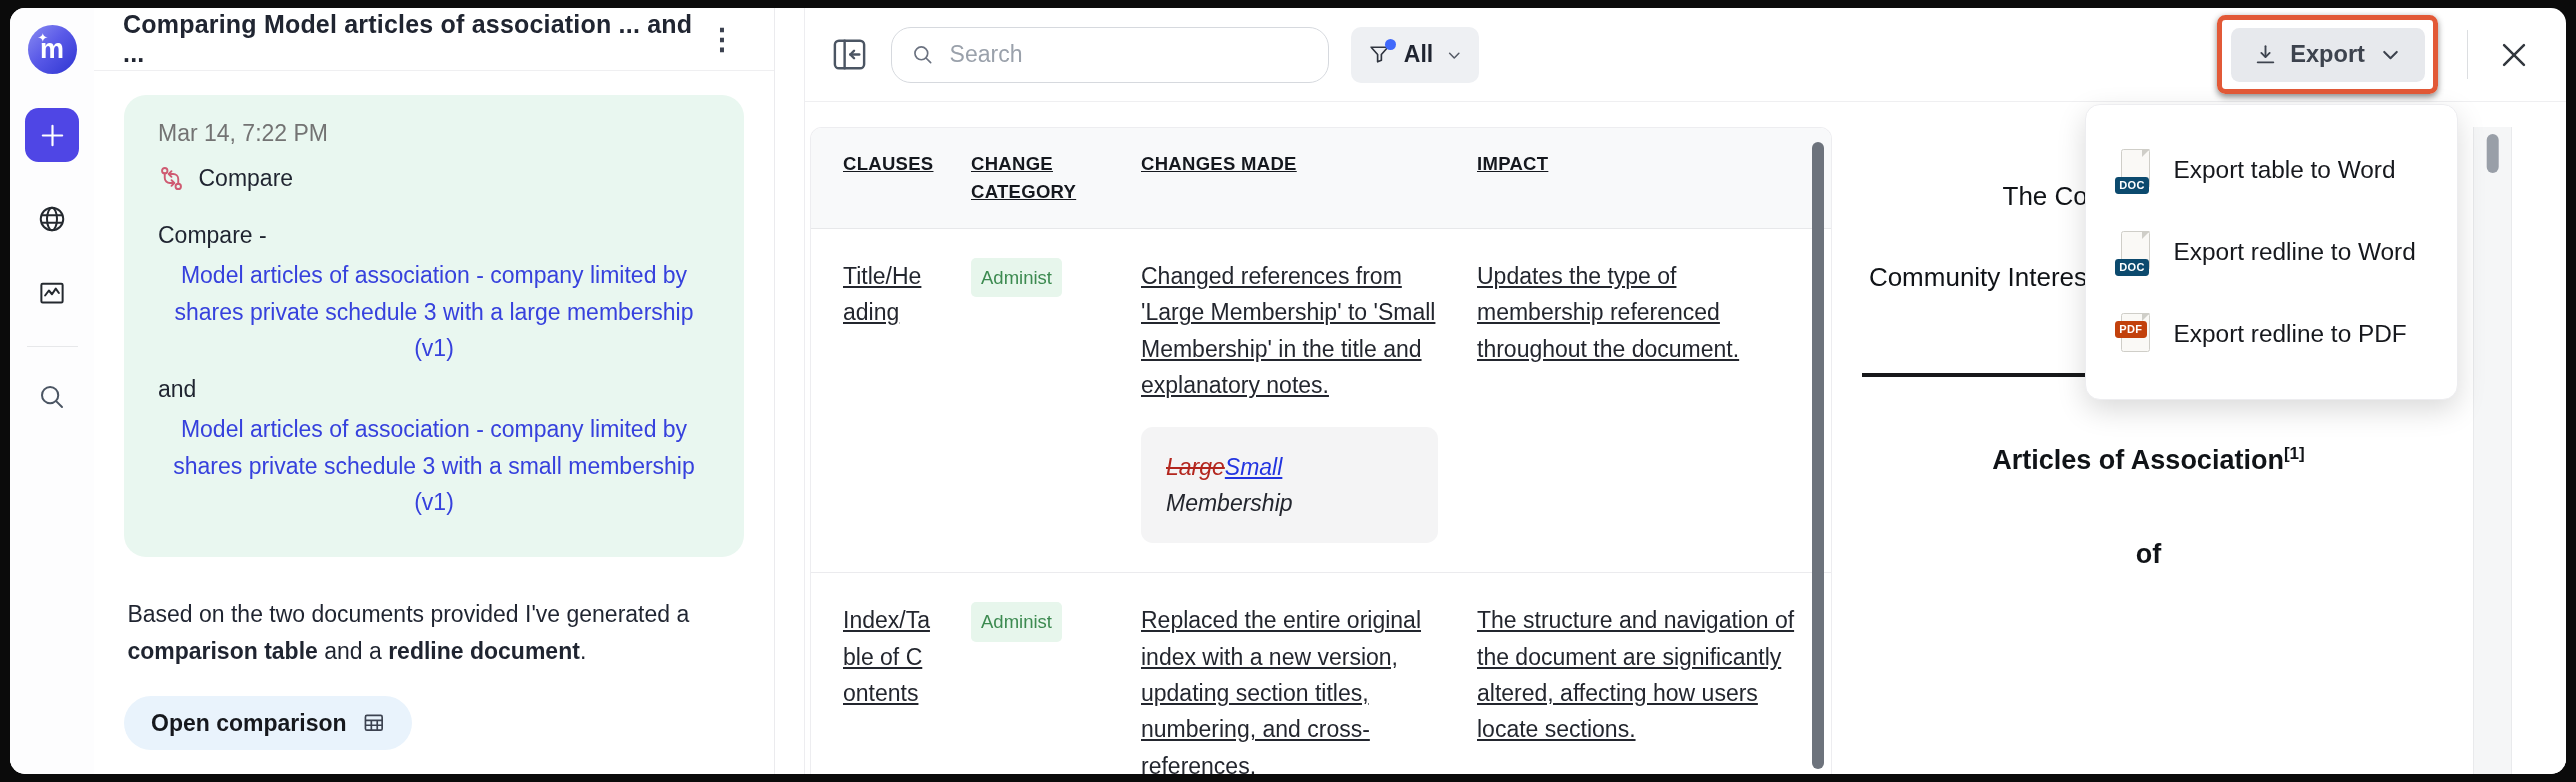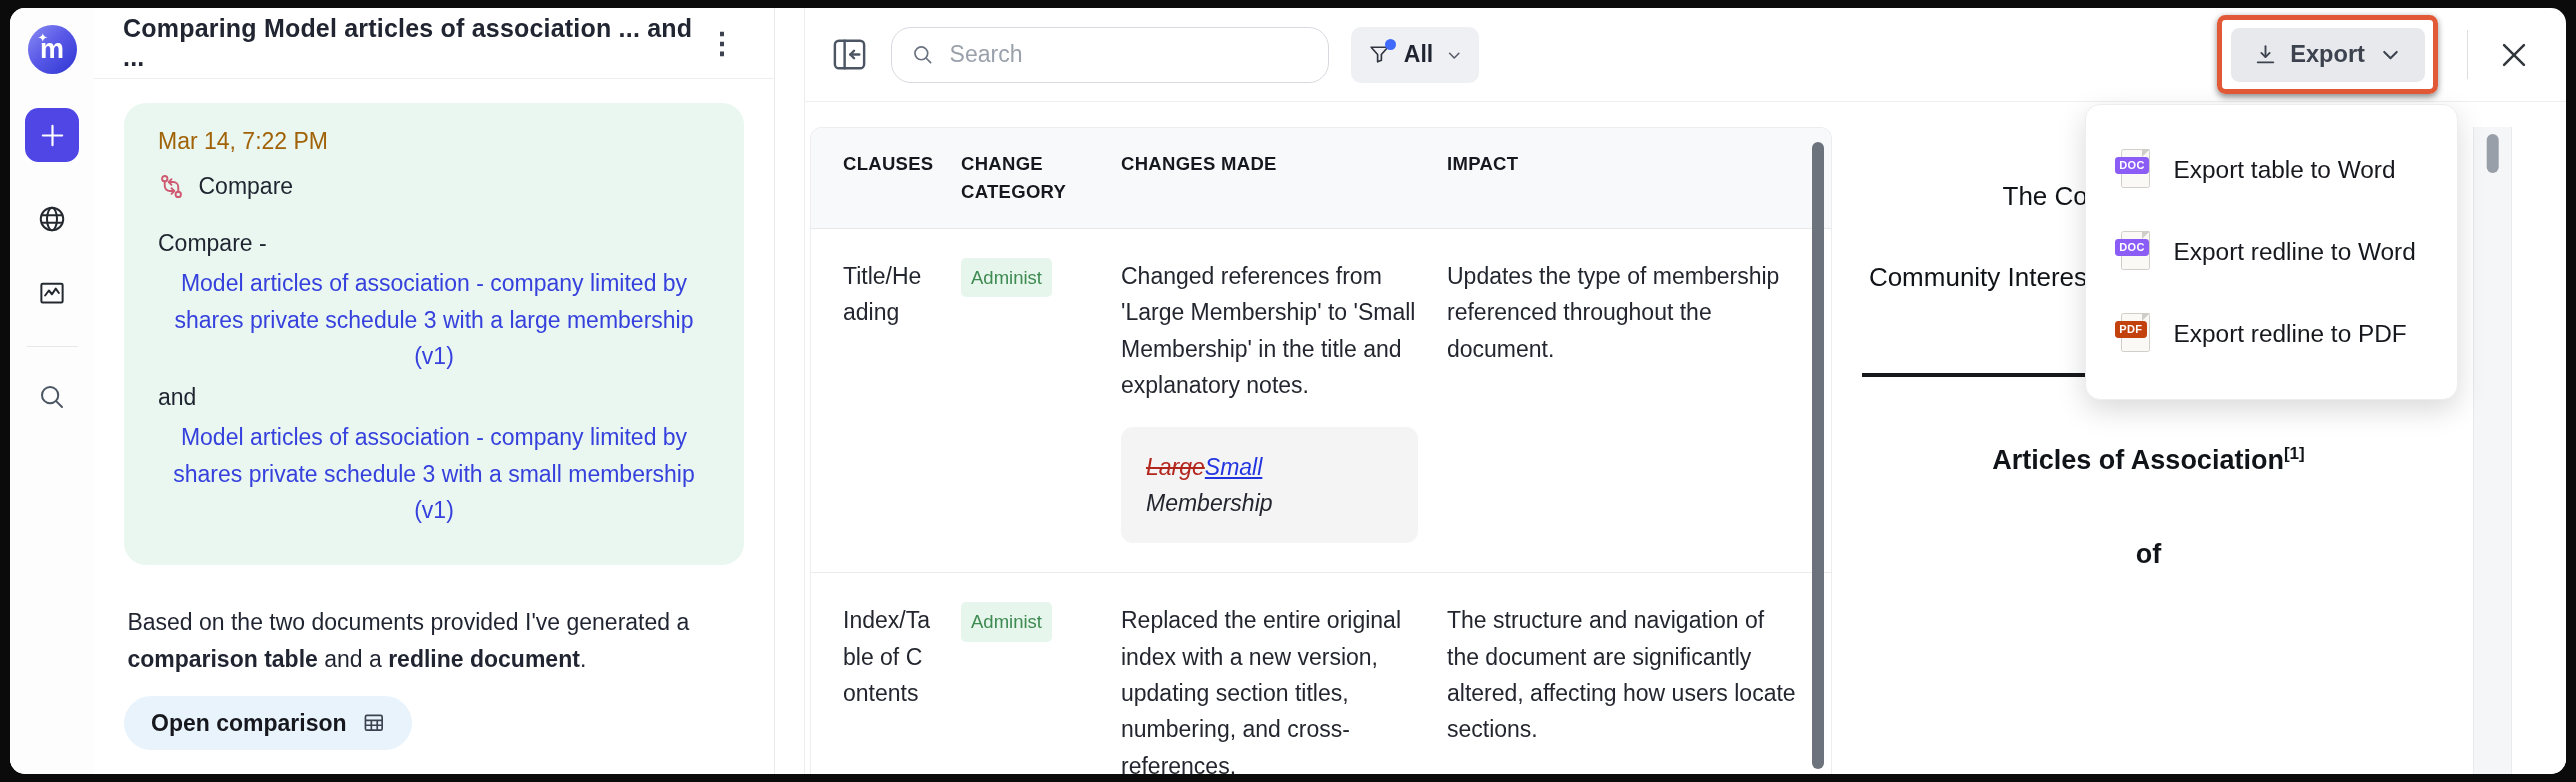--- a/index.html
+++ b/index.html
@@ -15,29 +15,29 @@
   .side-icon{width:30px;height:30px;margin-bottom:44px;color:#24292f;}
   .side-div{width:51px;height:1.7px;background:#e7e8ea;margin:-6.7px 0 35px 0;}
 
   
   .chat{width:681px;flex:0 0 681px;border-right:0.8px solid #ebebee;display:flex;flex-direction:column;background:#fff;}
   .chat-header{height:94px;border-bottom:0.8px solid #efeff1;display:flex;align-items:center;padding:0 29px;}
   .chat-title{flex:1;font-size:25px;font-weight:700;color:#202531;letter-spacing:0.2px;}
   .kebab{font-size:29px;color:#3c4250;font-weight:700;line-height:1;padding:3.4px 8.4px;cursor:pointer;}
   .chat-body{padding:23.6px 30px;display:flex;flex-direction:column;}
   .compare-card{background:#e9f7f0;border-radius:22px;padding:25px 34px 37px 34px;font-size:23px;color:#1f2430;}
-  .ts{color:#a16207;margin-bottom:18.5px;}
+  .ts{color:#737373;margin-bottom:18.5px;}
   .tool{display:flex;align-items:center;gap:13.5px;margin-bottom:25px;}
   .tool svg{width:27px;height:27px;color:#cf5b72;}
   .intro{margin-bottom:3.4px;line-height:1.6;}
   .doc-link{color:#3641dd;text-align:center;line-height:1.58;cursor:pointer;}
   .connector{margin:5px 0 3.4px 0;line-height:1.6;}
   .summary{margin:39px 3.4px 0 3.4px;font-size:23px;line-height:1.6;color:#1f2430;}
   .summary b{font-weight:700;}
-  .open-comparison{margin-top:18px;align-self:flex-start;display:flex;align-items:center;gap:15px;background:#e9f3fc;border:none;border-radius:842px;padding:13.5px 27px;font-size:23px;font-weight:600;color:#16181d;font-family:inherit;cursor:pointer;}
+  .open-comparison{margin-top:26px;align-self:flex-start;display:flex;align-items:center;gap:15px;background:#e9f3fc;border:none;border-radius:842px;padding:13.5px 27px;font-size:23px;font-weight:600;color:#16181d;font-family:inherit;cursor:pointer;}
   .open-comparison svg{width:23.6px;height:23.6px;color:#3c4250;}
 
   
   .overlay{flex:1;margin-left:29px;border-left:0.8px solid #ededf0;display:flex;flex-direction:column;position:relative;min-width:0;}
   .toolbar{height:94px;flex:0 0 94px;border-bottom:0.8px solid #efeff1;display:flex;align-items:center;padding:0 25px;gap:22px;}
   .collapse-btn{width:39px;height:39px;color:#4b5563;cursor:pointer;flex:0 0 auto;}
   .search-box{width:438px;height:56px;border:1.7px solid #d6d9de;border-radius:20px;display:flex;align-items:center;gap:13.5px;padding:0 18.5px;}
   .search-box svg{width:23.6px;height:23.6px;color:#6b7280;flex:0 0 auto;}
   .search-box input{border:none;outline:none;flex:1;font-size:23px;font-family:inherit;color:#1f2430;background:transparent;}
   .search-box input::placeholder{color:#9aa1ab;}
@@ -51,21 +51,21 @@
   .export-btn{height:54px;background:#e7e9ed;border-radius:8.4px;display:flex;align-items:center;gap:12.6px;padding:0 22px;cursor:pointer;}
   .export-btn svg{width:25px;height:25px;color:#3d434e;}
   .export-label{font-size:23.6px;font-weight:700;color:#3d434e;}
   .tb-divider{width:1.7px;height:49px;background:#dcdee1;margin:0 6.7px;}
   .close-btn{width:34px;height:34px;color:#33383f;cursor:pointer;margin-right:10px;}
 
   .content{flex:1;display:flex;min-height:0;padding:25px 0 0 5px;}
 
   
   .table-card{width:1022px;flex:0 0 1022px;border:0.8px solid #ededf0;border-bottom:none;border-radius:11.8px 11.8px 0 0;overflow:hidden;position:relative;background:#fff;}
-  .t-grid{display:grid;grid-template-columns:89px 131px 297px 1fr;column-gap:29px;padding:0 32px;}
+  .t-grid{display:grid;grid-template-columns:89px 131px 297px 1fr;column-gap:39px;padding:0 32px;text-decoration:underline;}
   .t-header{background:#f8f9fa;border-bottom:0.8px solid #e7e8ea;padding-top:22px;padding-bottom:22px;font-size:18.5px;font-weight:700;color:#15181e;letter-spacing:0.3px;line-height:1.5;}
   .t-row{padding-top:29px;padding-bottom:29px;border-bottom:0.8px solid #ebebee;font-size:23px;line-height:1.58;color:#23262e;}
   .cell-clause{overflow-wrap:anywhere;word-break:break-all;}
   .badge{display:inline-block;align-self:start;justify-self:start;background:#e7f6ec;color:#3c8a50;font-size:18.5px;padding:5px 10px;border-radius:5px;white-space:nowrap;height:fit-content;}
   .chip{margin-top:23.6px;background:#f4f4f5;border-radius:11.8px;padding:22px 25px;font-style:italic;display:inline-block;max-width:100%;}
   .rl-del{color:#b3261e;text-decoration:line-through;}
   .rl-ins{color:#2234e0;text-decoration:underline;}
   .t-scroll{position:absolute;top:13.5px;right:6.7px;bottom:5px;width:12.6px;border-radius:6.7px;background:#6d737c;}
 
   
@@ -82,21 +82,21 @@
   .doc-name{font-weight:700;font-size:27px;line-height:1.65;}
   .doc-name i{font-style:italic;}
 
   
   .export-menu{position:absolute;top:96px;right:108px;width:373px;background:#fff;border:0.8px solid #ededf0;border-radius:15px;box-shadow:0 10px 29px rgba(0,0,0,.15);padding:23.6px 0;z-index:9;}
   .menu-item{display:flex;align-items:center;gap:23.6px;padding:20px 29px;font-size:24.4px;color:#16181d;cursor:pointer;}
   .file-icon{position:relative;width:35px;height:42px;flex:0 0 35px;}
   .file-page{position:absolute;right:0;top:0;width:29px;height:39px;background:#faf9f6;border:1.7px solid #cfcec8;border-radius:2.5px;}
   .file-fold{position:absolute;right:0;top:0;width:0;height:0;border-left:8.4px solid #cfcec8;border-bottom:8.4px solid transparent;}
   .file-tag{position:absolute;left:0;top:7.6px;padding:2.5px 4.2px;border-radius:3.4px;color:#fff;font-size:11px;font-weight:700;letter-spacing:0.4px;}
-  .tag-doc{background:#8b5cf6;}
+  .tag-doc{background:#0c4a6e;margin-top:20px;}
   .tag-pdf{background:#c2410c;}
 </style>
 </head>
 <body>
 
 <div class="frame">
   <div class="window">
 
     <aside class="sidebar">
       <div class="logo">

